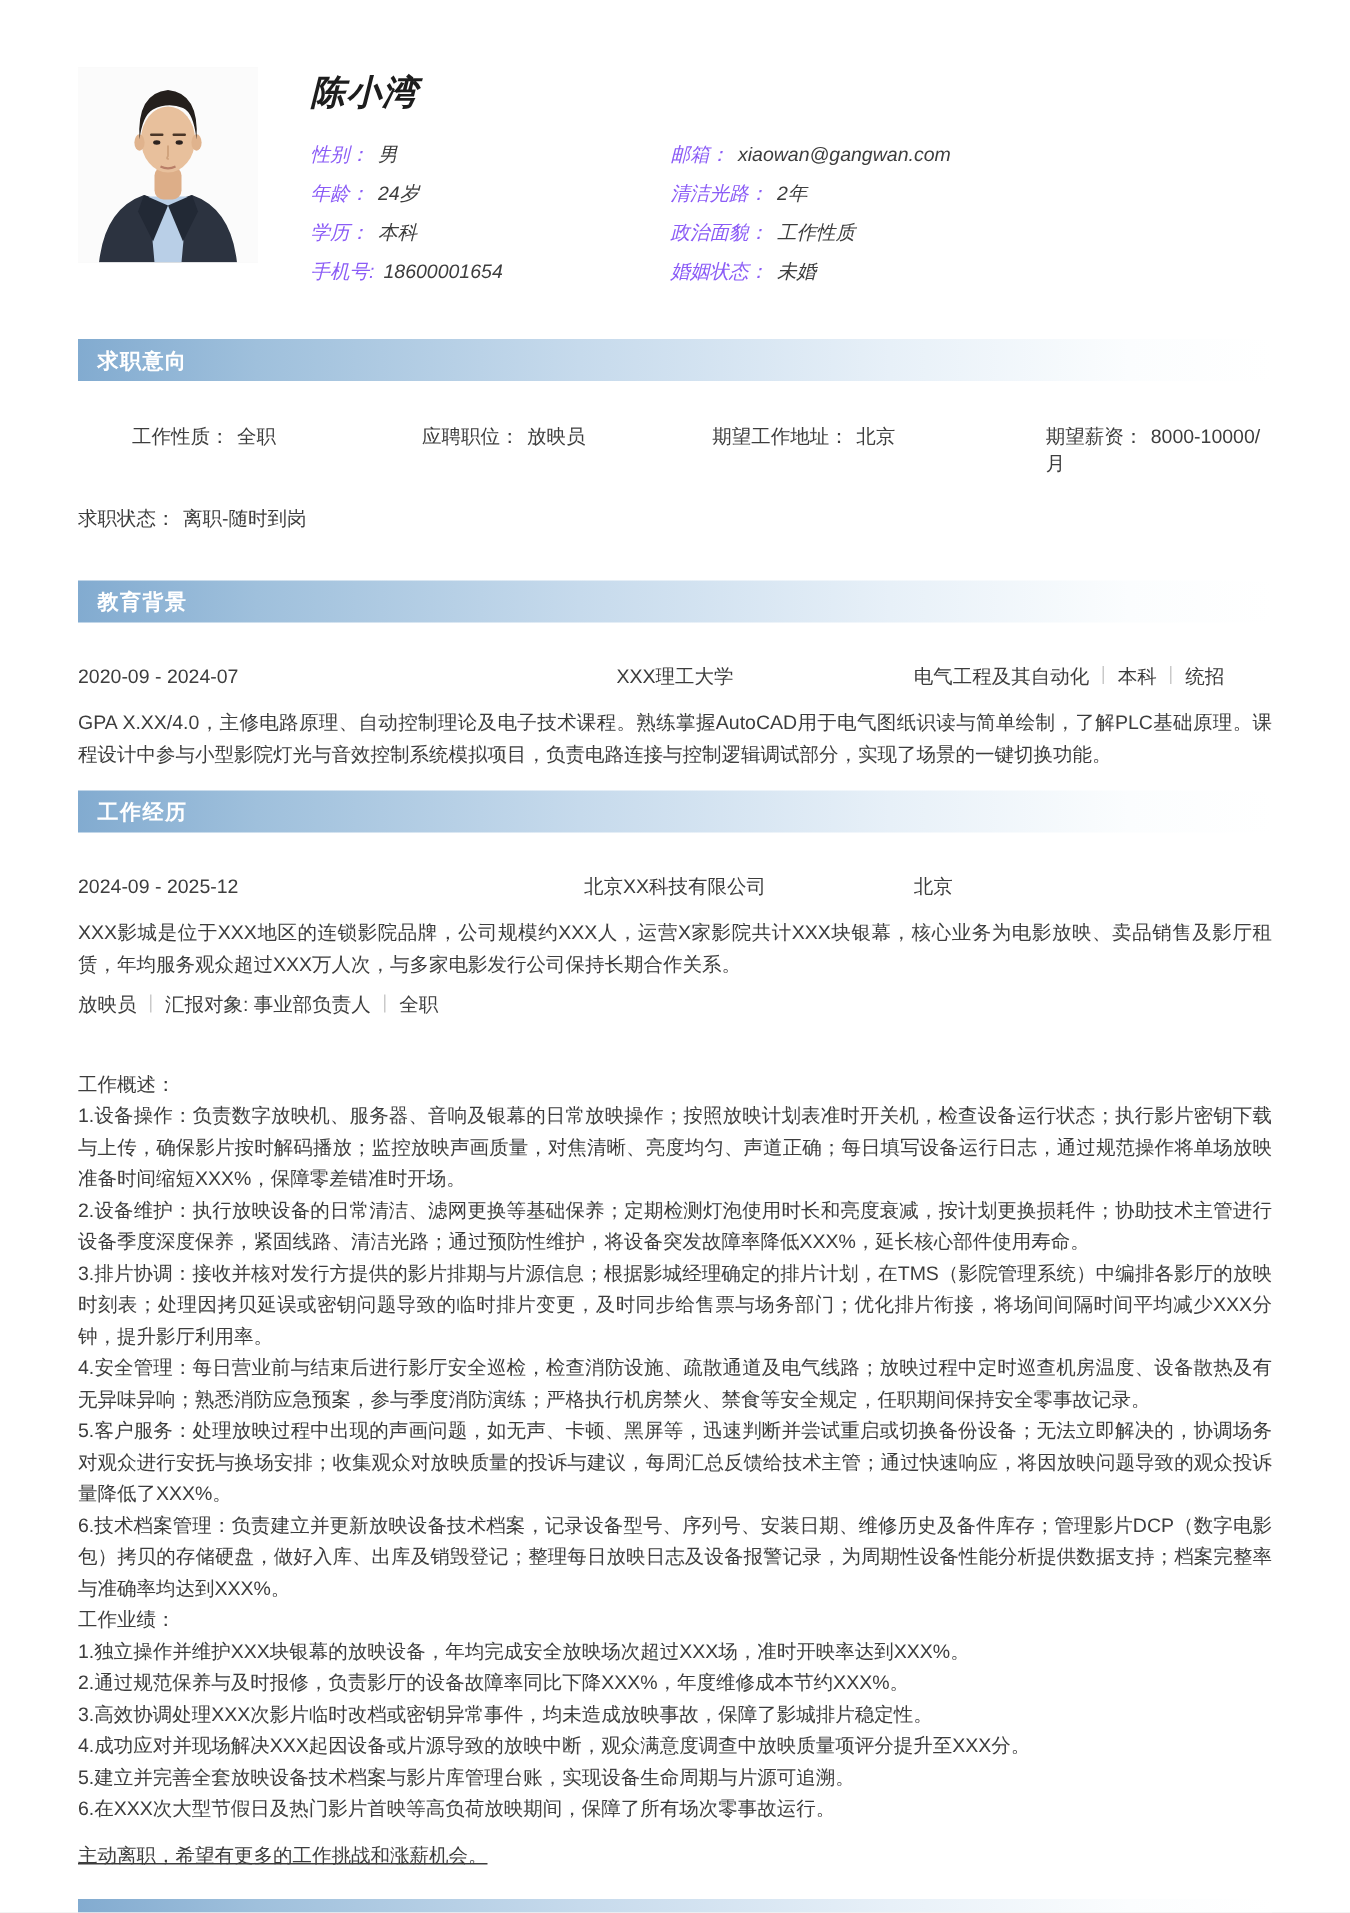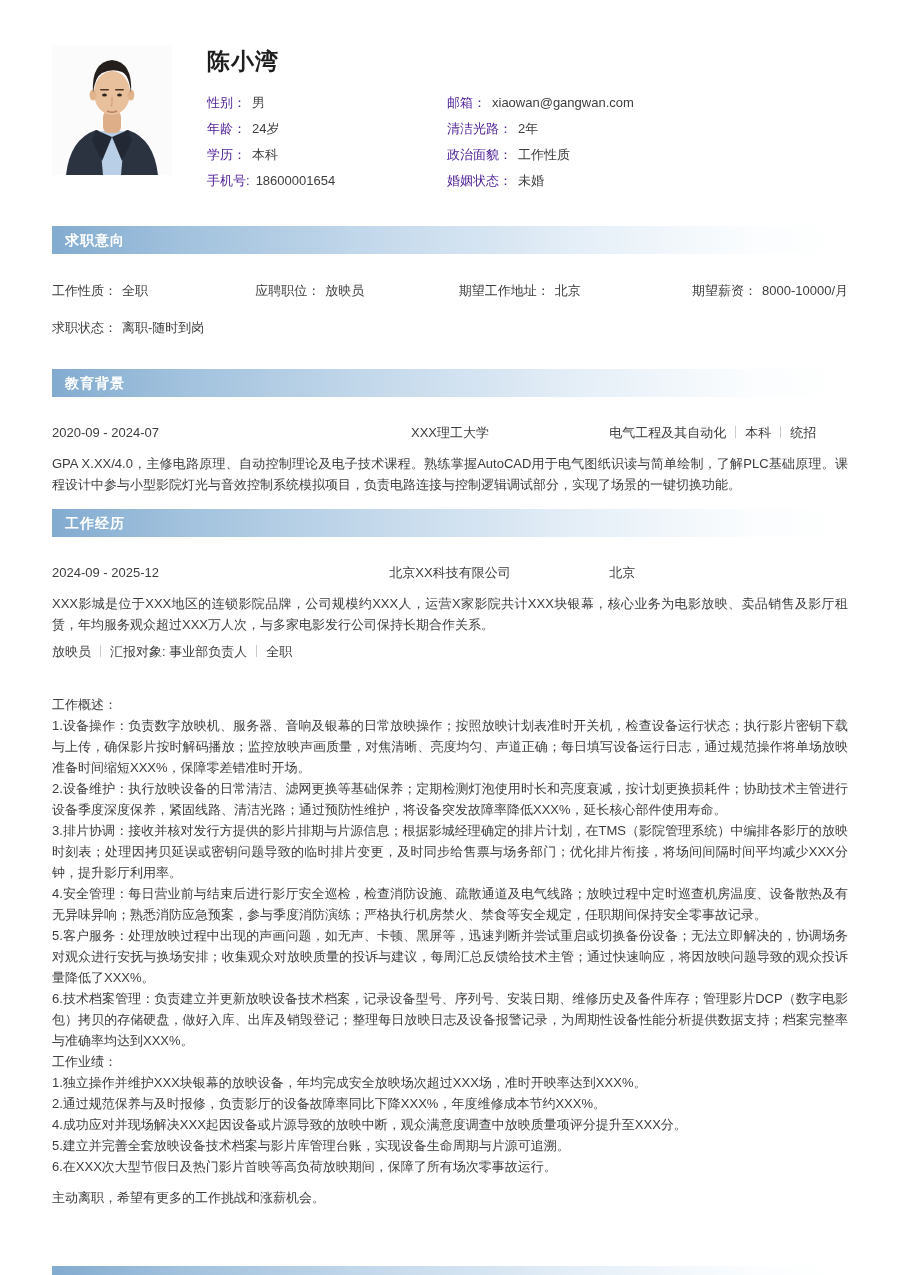--- a/index.html
+++ b/index.html
@@ -5,67 +5,67 @@
   html,body { margin:0; padding:0; background:#e9e9e9; }
   .page {
     width:900px; height:1275px; margin:0 auto; background:#ffffff;
     position:relative; overflow:hidden;
     font-family:"Liberation Sans","DejaVu Sans",sans-serif;
     color:#3d3d3d;
   }
   .content { margin:0 52px; }
 
   
-  .header { display:flex; padding-top:45px; }
+  .header { display:flex; padding-top:45px;font-style:italic; }
   .photo-box { width:120px; height:130px; flex:none; overflow:hidden; background:#f7f7f7; }
   .photo-box svg { display:block; }
   .header-right { margin-left:35px; flex:1; }
   .name { font-size:23px; font-weight:bold; color:#1d1d1d; margin:1px 0 13px 0; letter-spacing:1px; }
   .info-grid {
     display:grid; grid-template-columns:240px 1fr;
     grid-template-rows:repeat(4,26px); grid-auto-flow:column;
     font-size:13px; align-items:center;
   }
-  .info-field .lbl { color:#4c1d95; }
+  .info-field .lbl { color:#8b5cf6; }
   .info-field .val { margin-left:6px; color:#3d3d3d; }
 
   
   .section-bar {
     height:28px; line-height:28px; box-sizing:border-box; padding-left:13px;
     background:linear-gradient(90deg,#82abd0 0%,#9fc0dc 15%,#c6daec 42%,#e7f0f8 68%,#fbfdfe 88%,#ffffff 100%);
     color:#ffffff; font-size:14px; font-weight:bold; letter-spacing:1px;
   }
   .mt33 { margin-top:32px; }
   .mt14 { margin-top:14px; }
 
   
   .row { font-size:13px; }
   .intent-row { display:flex; justify-content:space-between; margin-top:28px; }
-  .intent-row .cell:nth-child(1){ width:200px; }
+  .intent-row .cell:nth-child(1){ width:200px;margin-left:36px; }
   .intent-row .cell:nth-child(2){ width:200px; }
   .intent-row .cell:nth-child(3){ width:230px; }
   .intent-row .cell:nth-child(4){ }
   .intent-status { margin-top:19px; }
   .lblv .lbl{ color:#3d3d3d; } .lblv .val{ margin-left:5px; }
 
   .triple-row { display:flex; margin-top:27px; align-items:baseline; }
   .triple-row .t-left { width:30%; }
   .triple-row .t-center { width:40%; text-align:center; }
   .triple-row .t-right { width:30%; text-align:left; white-space:nowrap; }
 
   .divider {
     display:inline-block; width:0; height:12px; border-left:1px solid #c9c9c9;
     margin:0 9px; vertical-align:-1px;
   }
 
   .para { font-size:13px; line-height:21px; margin-top:11px; text-align:justify; }
   .block { font-size:13px; line-height:21px; text-align:justify; }
   .block-title { margin-top:33px; }
   .gap-block { }
-  .leave-note { margin-top:12px; font-size:13px; }
+  .leave-note { margin-top:12px; font-size:13px;text-decoration:underline; }
 
   .position-row { margin-top:8px; font-size:13px; }
 
   
   .bottom-bar { position:absolute; left:52px; right:52px; top:1266px; height:28px; }
 </style>
 </head>
 <body>
 
 <div class="page">
@@ -183,20 +183,21 @@
     <div class="block">1.设备操作：负责数字放映机、服务器、音响及银幕的日常放映操作；按照放映计划表准时开关机，检查设备运行状态；执行影片密钥下载与上传，确保影片按时解码播放；监控放映声画质量，对焦清晰、亮度均匀、声道正确；每日填写设备运行日志，通过规范操作将单场放映准备时间缩短XXX%，保障零差错准时开场。</div>
     <div class="block">2.设备维护：执行放映设备的日常清洁、滤网更换等基础保养；定期检测灯泡使用时长和亮度衰减，按计划更换损耗件；协助技术主管进行设备季度深度保养，紧固线路、清洁光路；通过预防性维护，将设备突发故障率降低XXX%，延长核心部件使用寿命。</div>
     <div class="block">3.排片协调：接收并核对发行方提供的影片排期与片源信息；根据影城经理确定的排片计划，在TMS（影院管理系统）中编排各影厅的放映时刻表；处理因拷贝延误或密钥问题导致的临时排片变更，及时同步给售票与场务部门；优化排片衔接，将场间间隔时间平均减少XXX分钟，提升影厅利用率。</div>
     <div class="block">4.安全管理：每日营业前与结束后进行影厅安全巡检，检查消防设施、疏散通道及电气线路；放映过程中定时巡查机房温度、设备散热及有无异味异响；熟悉消防应急预案，参与季度消防演练；严格执行机房禁火、禁食等安全规定，任职期间保持安全零事故记录。</div>
     <div class="block">5.客户服务：处理放映过程中出现的声画问题，如无声、卡顿、黑屏等，迅速判断并尝试重启或切换备份设备；无法立即解决的，协调场务对观众进行安抚与换场安排；收集观众对放映质量的投诉与建议，每周汇总反馈给技术主管；通过快速响应，将因放映问题导致的观众投诉量降低了XXX%。</div>
     <div class="block">6.技术档案管理：负责建立并更新放映设备技术档案，记录设备型号、序列号、安装日期、维修历史及备件库存；管理影片DCP（数字电影包）拷贝的存储硬盘，做好入库、出库及销毁登记；整理每日放映日志及设备报警记录，为周期性设备性能分析提供数据支持；档案完整率与准确率均达到XXX%。</div>
 
     <div class="block gap-block">工作业绩：</div>
     <div class="block">1.独立操作并维护XXX块银幕的放映设备，年均完成安全放映场次超过XXX场，准时开映率达到XXX%。</div>
     <div class="block">2.通过规范保养与及时报修，负责影厅的设备故障率同比下降XXX%，年度维修成本节约XXX%。</div>
+    <div class="block">3.高效协调处理XXX次影片临时改档或密钥异常事件，均未造成放映事故，保障了影城排片稳定性。</div>
     <div class="block">4.成功应对并现场解决XXX起因设备或片源导致的放映中断，观众满意度调查中放映质量项评分提升至XXX分。</div>
     <div class="block">5.建立并完善全套放映设备技术档案与影片库管理台账，实现设备生命周期与片源可追溯。</div>
     <div class="block">6.在XXX次大型节假日及热门影片首映等高负荷放映期间，保障了所有场次零事故运行。</div>
 
     <div class="leave-note">主动离职，希望有更多的工作挑战和涨薪机会。</div>
   </div>
 
   <div class="section-bar bottom-bar"></div>
 </div>
 

